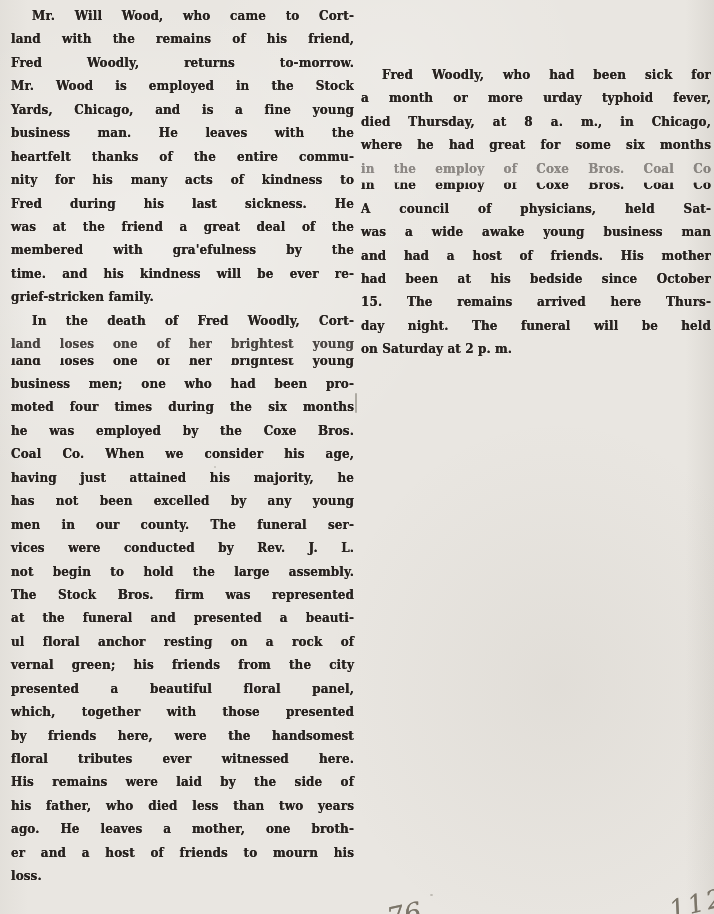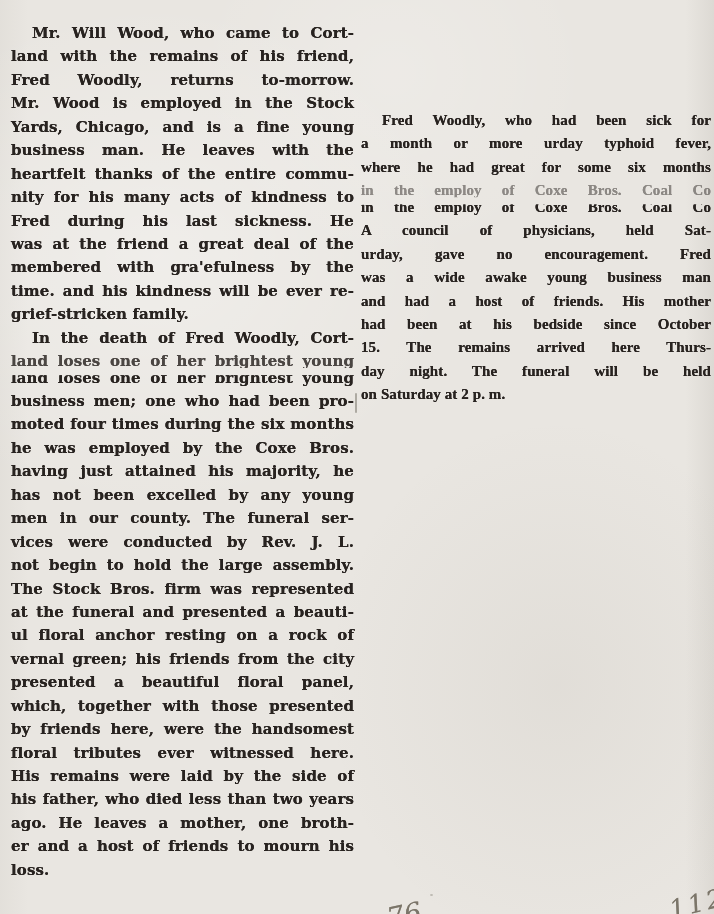--- a/index.html
+++ b/index.html
@@ -21,28 +21,27 @@
       radial-gradient(ellipse 60% 40% at 22% 28%, rgba(255,255,255,0.30), transparent 70%),
       radial-gradient(ellipse 50% 45% at 78% 75%, rgba(122,112,96,0.07), transparent 65%),
       radial-gradient(ellipse 40% 30% at 55% 8%, rgba(255,255,255,0.18), transparent 70%),
       linear-gradient(90deg, rgba(110,104,92,0.05), transparent 4%, transparent 96%, rgba(110,104,92,0.10)),
       linear-gradient(var(--paper), var(--paper));
   }
 
   .col {
     position: absolute;
     color: var(--ink);
-    font-size: 15px;
+    font-size: 12px;
     font-weight: 700;
     text-shadow: 0 0 0.45px currentColor;
     letter-spacing: 0.1px;
-    margin-top: 17px;
   }
   .col-left  { left: 11px;  top: 5px;  width: 343px; }
-  .col-right { left: 361px; top: 92px; width: 350px; font-family: Liberation Serif, serif; }
+  .col-right { left: 361px; top: 64px; width: 350px; }
 
   .line {
     height: 23.45px;
     line-height: 23.45px;
     text-align: justify;
     text-align-last: justify;
     overflow: visible;
   }
   .line.indent { text-indent: 21px; }
   .line.end    { text-align-last: left; }
@@ -102,20 +101,21 @@
       <div class="line">was at the friend a great deal of the</div>
       <div class="line">membered with gra'efulness by the</div>
       <div class="line">time. and his kindness will be ever re-</div>
       <div class="line end">grief-stricken family.</div>
       <div class="line indent">In the death of Fred Woodly, Cort-</div>
       <div class="line seam-a">land loses one of her brightest young</div>
       <div class="line seam-b">land loses one of her brightest young</div>
       <div class="line">business men; one who had been pro-</div>
       <div class="line">moted four times during the six months</div>
       <div class="line">he was employed by the Coxe Bros.</div>
+      <div class="line">Coal Co. When we consider his age,</div>
       <div class="line">having just attained his majority, he</div>
       <div class="line">has not been excelled by any young</div>
       <div class="line">men in our county. The funeral ser-</div>
       <div class="line">vices were conducted by Rev. J. L.</div>
       <div class="line">not begin to hold the large assembly.</div>
       <div class="line">The Stock Bros. firm was represented</div>
       <div class="line">at the funeral and presented a beauti-</div>
       <div class="line">ul floral anchor resting on a rock of</div>
       <div class="line">vernal green; his friends from the city</div>
       <div class="line">presented a beautiful floral panel,</div>
@@ -126,25 +126,25 @@
       <div class="line">his father, who died less than two years</div>
       <div class="line">ago. He leaves a mother, one broth-</div>
       <div class="line">er and a host of friends to mourn his</div>
       <div class="line end">loss.</div>
     </section>
 
   <section class="col col-right">
 
   <div class="line indent">Fred Woodly, who had been sick for</div>
       <div class="line">a month or more urday typhoid fever,</div>
+      <div class="line">died Thursday, at 8 a. m., in Chicago,</div>
       <div class="line">where he had great for some six months</div>
       <div class="line seam-a faint">in the employ of Coxe Bros. Coal Co</div>
       <div class="line seam-b">in the employ of Coxe Bros. Coal Co</div>
       <div class="line">A council of physicians, held Sat-</div>
-      <div class="line">urday, gave no encouragement. Fred</div>
       <div class="line">was a wide awake young business man</div>
       <div class="line">and had a host of friends. His mother</div>
       <div class="line">had been at his bedside since October</div>
       <div class="line">15. The remains arrived here Thurs-</div>
       <div class="line">day night. The funeral will be held</div>
       <div class="line end">on Saturday at 2 p. m.</div>
     </section>
 
   <span class="mark mark-1">76</span>
 

